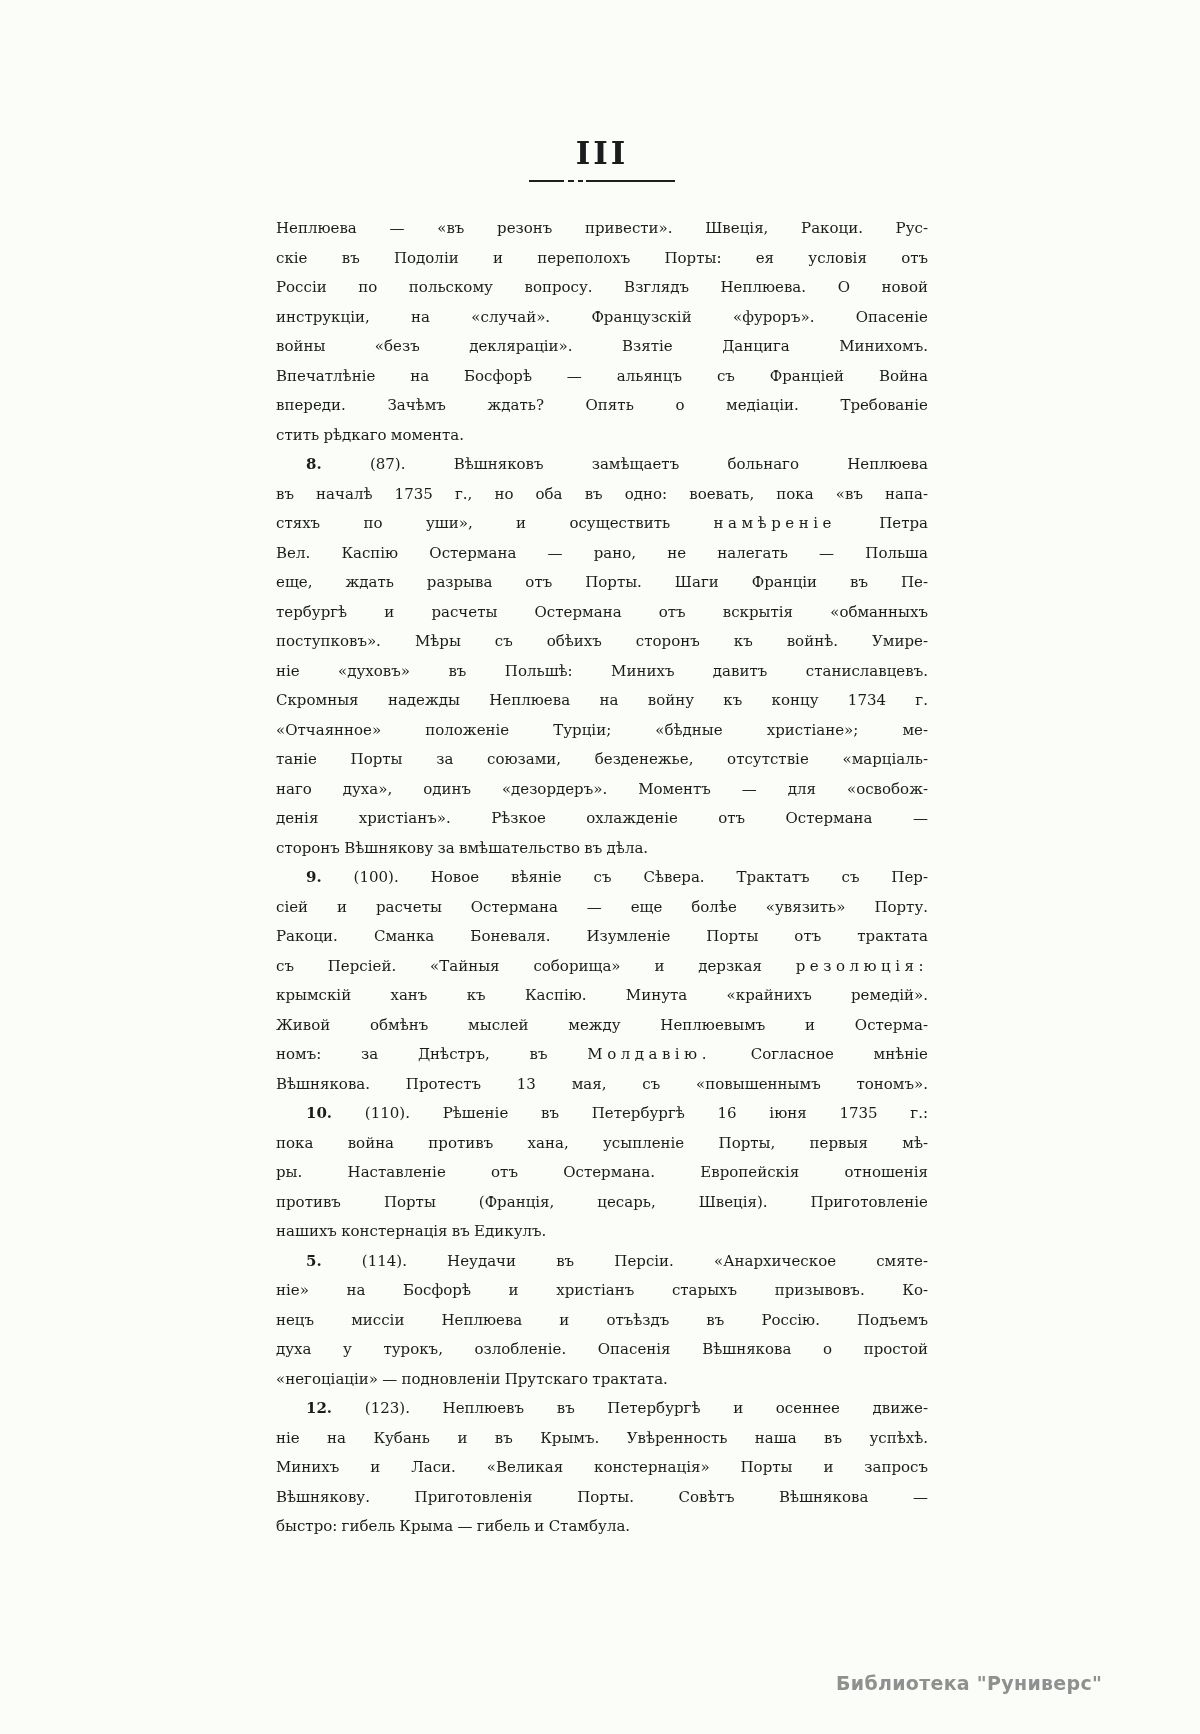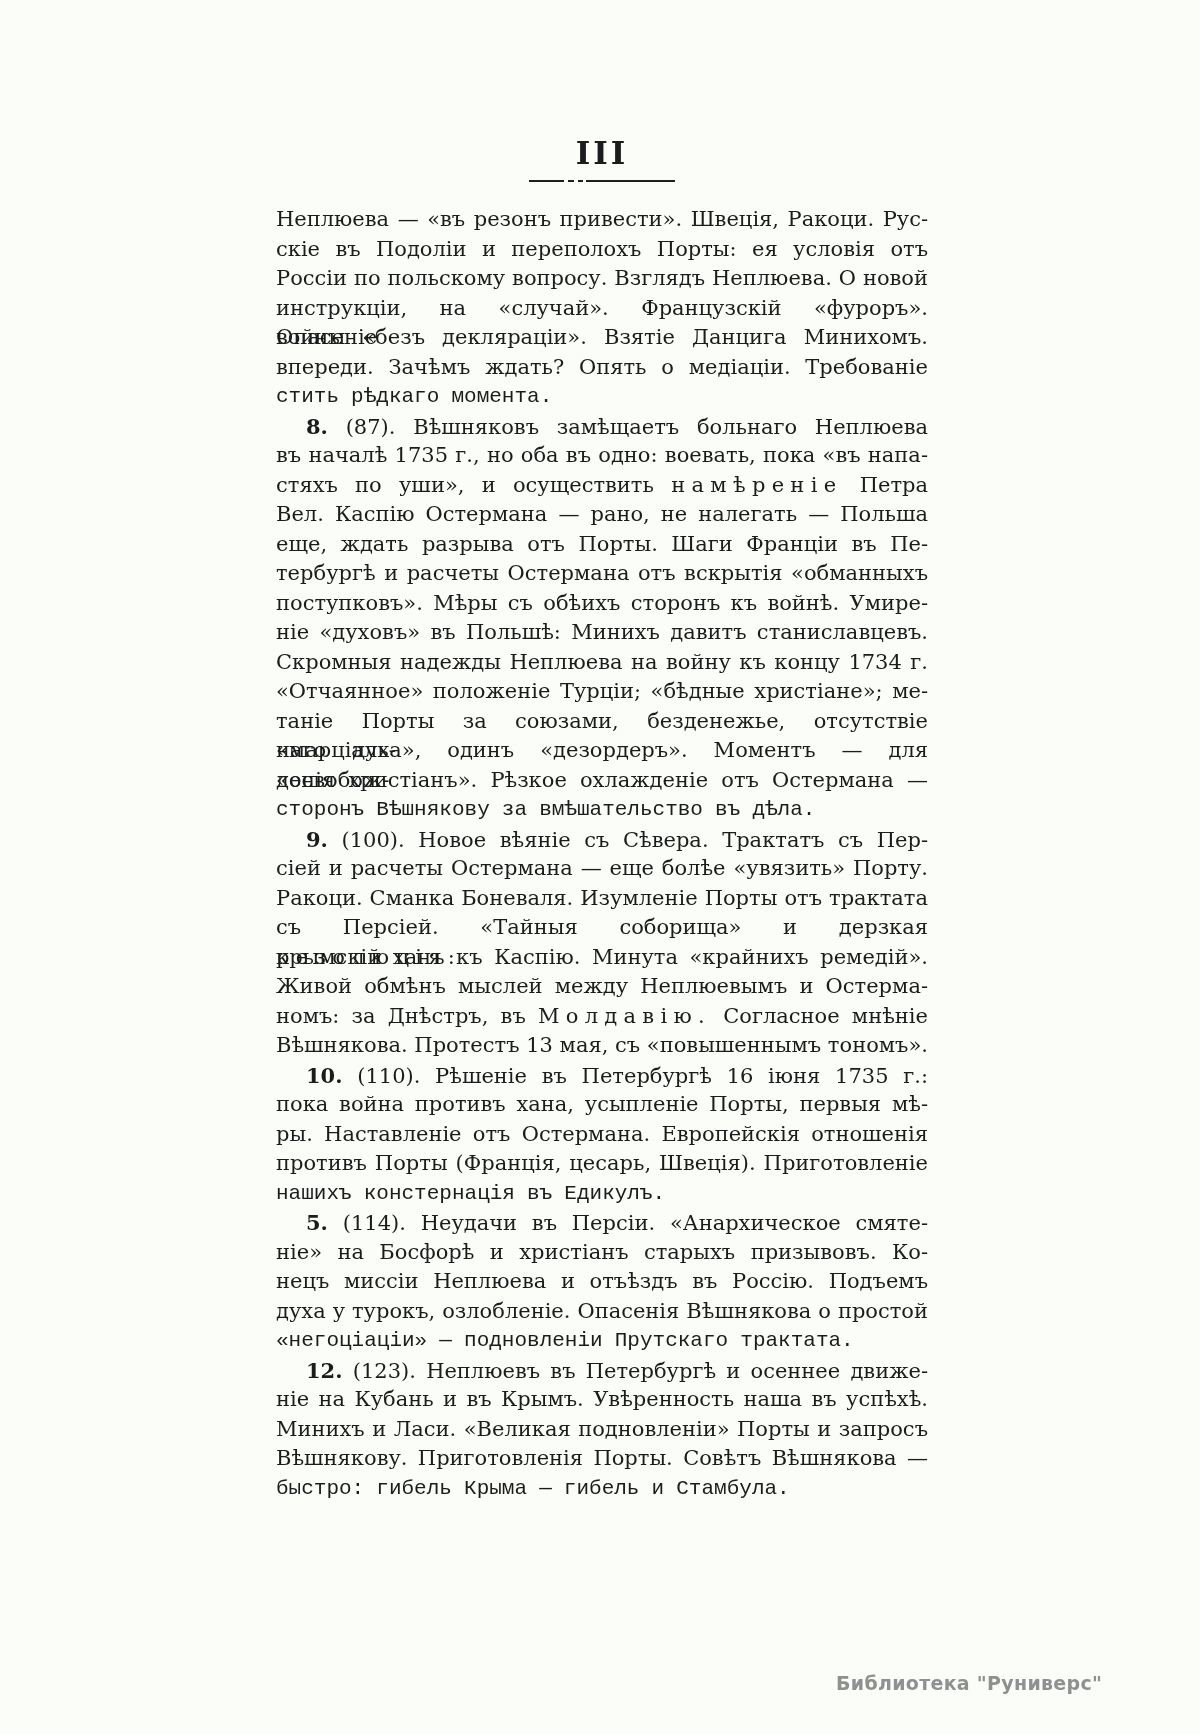--- a/index.html
+++ b/index.html
@@ -29,33 +29,33 @@
     margin: 11px auto 0 auto;
     background: linear-gradient(90deg,
       #1e1e1e 0 24%, transparent 24% 27%,
       #1e1e1e 27% 31%, transparent 31% 33.5%,
       #1e1e1e 33.5% 37%, transparent 37% 39%,
       #1e1e1e 39% 100%);
   }
 
   .toc-text {
     position: absolute;
-    left: 276px; top: 205px; width: 652px;
-    font-size: 21px;
+    left: 276px; top: 214px; width: 652px;
+    font-size: 15px;
   }
   .line {
     height: 29.5px;
     line-height: 29.5px;
     text-align: justify;
     text-align-last: justify;
     word-spacing: -0.5px;
     overflow: visible;
   }
   .line.indent { padding-left: 30px; }
-  .line.last { text-align-last: left; font-family: Liberation Mono, monospace; }
+  .line.last { text-align-last: left; }
   .num { font-weight: bold; }
   .sp { letter-spacing: 0.30em; }
 
   .watermark {
     position: absolute;
     left: 836px; top: 1672px;
     font-family: "DejaVu Sans", sans-serif;
     font-size: 19px;
     font-weight: bold;
     color: #8f9090;
@@ -72,20 +72,21 @@
     <div class="rule"></div>
   </div>
 
   <div class="toc-text">
       <div>
         <div class="line">Неплюева — «въ резонъ привести». Швеція, Ракоци. Рус-</div>
         <div class="line">скіе въ Подоліи и переполохъ Порты: ея условія отъ</div>
         <div class="line">Россіи по польскому вопросу. Взглядъ Неплюева. О новой</div>
         <div class="line">инструкціи, на «случай». Французскій «фуроръ». Опасеніе</div>
         <div class="line">войны «безъ декляраціи». Взятіе Данцига Минихомъ.</div>
+        <div class="line">Впечатлѣніе на Босфорѣ — альянцъ съ Франціей Война</div>
         <div class="line">впереди. Зачѣмъ ждать? Опять о медіаціи. Требованіе</div>
         <div class="line last">стить рѣдкаго момента.</div>
       </div>
       <div>
         <div class="line indent"><span class="num">8.</span> (87). Вѣшняковъ замѣщаетъ больнаго Неплюева</div>
         <div class="line">въ началѣ 1735 г., но оба въ одно: воевать, пока «въ напа-</div>
         <div class="line">стяхъ по уши», и осуществить <span class="sp">намѣреніе</span> Петра</div>
         <div class="line">Вел. Каспію Остермана — рано, не налегать — Польша</div>
         <div class="line">еще, ждать разрыва отъ Порты. Шаги Франціи въ Пе-</div>
         <div class="line">тербургѣ и расчеты Остермана отъ вскрытія «обманныхъ</div>
@@ -118,20 +119,20 @@
       <div>
         <div class="line indent"><span class="num">5.</span> (114). Неудачи въ Персіи. «Анархическое смяте-</div>
         <div class="line">ніе» на Босфорѣ и христіанъ старыхъ призывовъ. Ко-</div>
         <div class="line">нецъ миссіи Неплюева и отъѣздъ въ Россію. Подъемъ</div>
         <div class="line">духа у турокъ, озлобленіе. Опасенія Вѣшнякова о простой</div>
         <div class="line last">«негоціаціи» — подновленіи Прутскаго трактата.</div>
       </div>
       <div>
         <div class="line indent"><span class="num">12.</span> (123). Неплюевъ въ Петербургѣ и осеннее движе-</div>
         <div class="line">ніе на Кубань и въ Крымъ. Увѣренность наша въ успѣхѣ.</div>
-        <div class="line">Минихъ и Ласи. «Великая подновленіи» Порты и запросъ</div>
+        <div class="line">Минихъ и Ласи. «Великая констернація» Порты и запросъ</div>
         <div class="line">Вѣшнякову. Приготовленія Порты. Совѣтъ Вѣшнякова —</div>
         <div class="line last">быстро: гибель Крыма — гибель и Стамбула.</div>
       </div>
     </div>
 
   <div class="watermark">Библиотека "Руниверс"</div>
 </div>
 
 </body></html>

